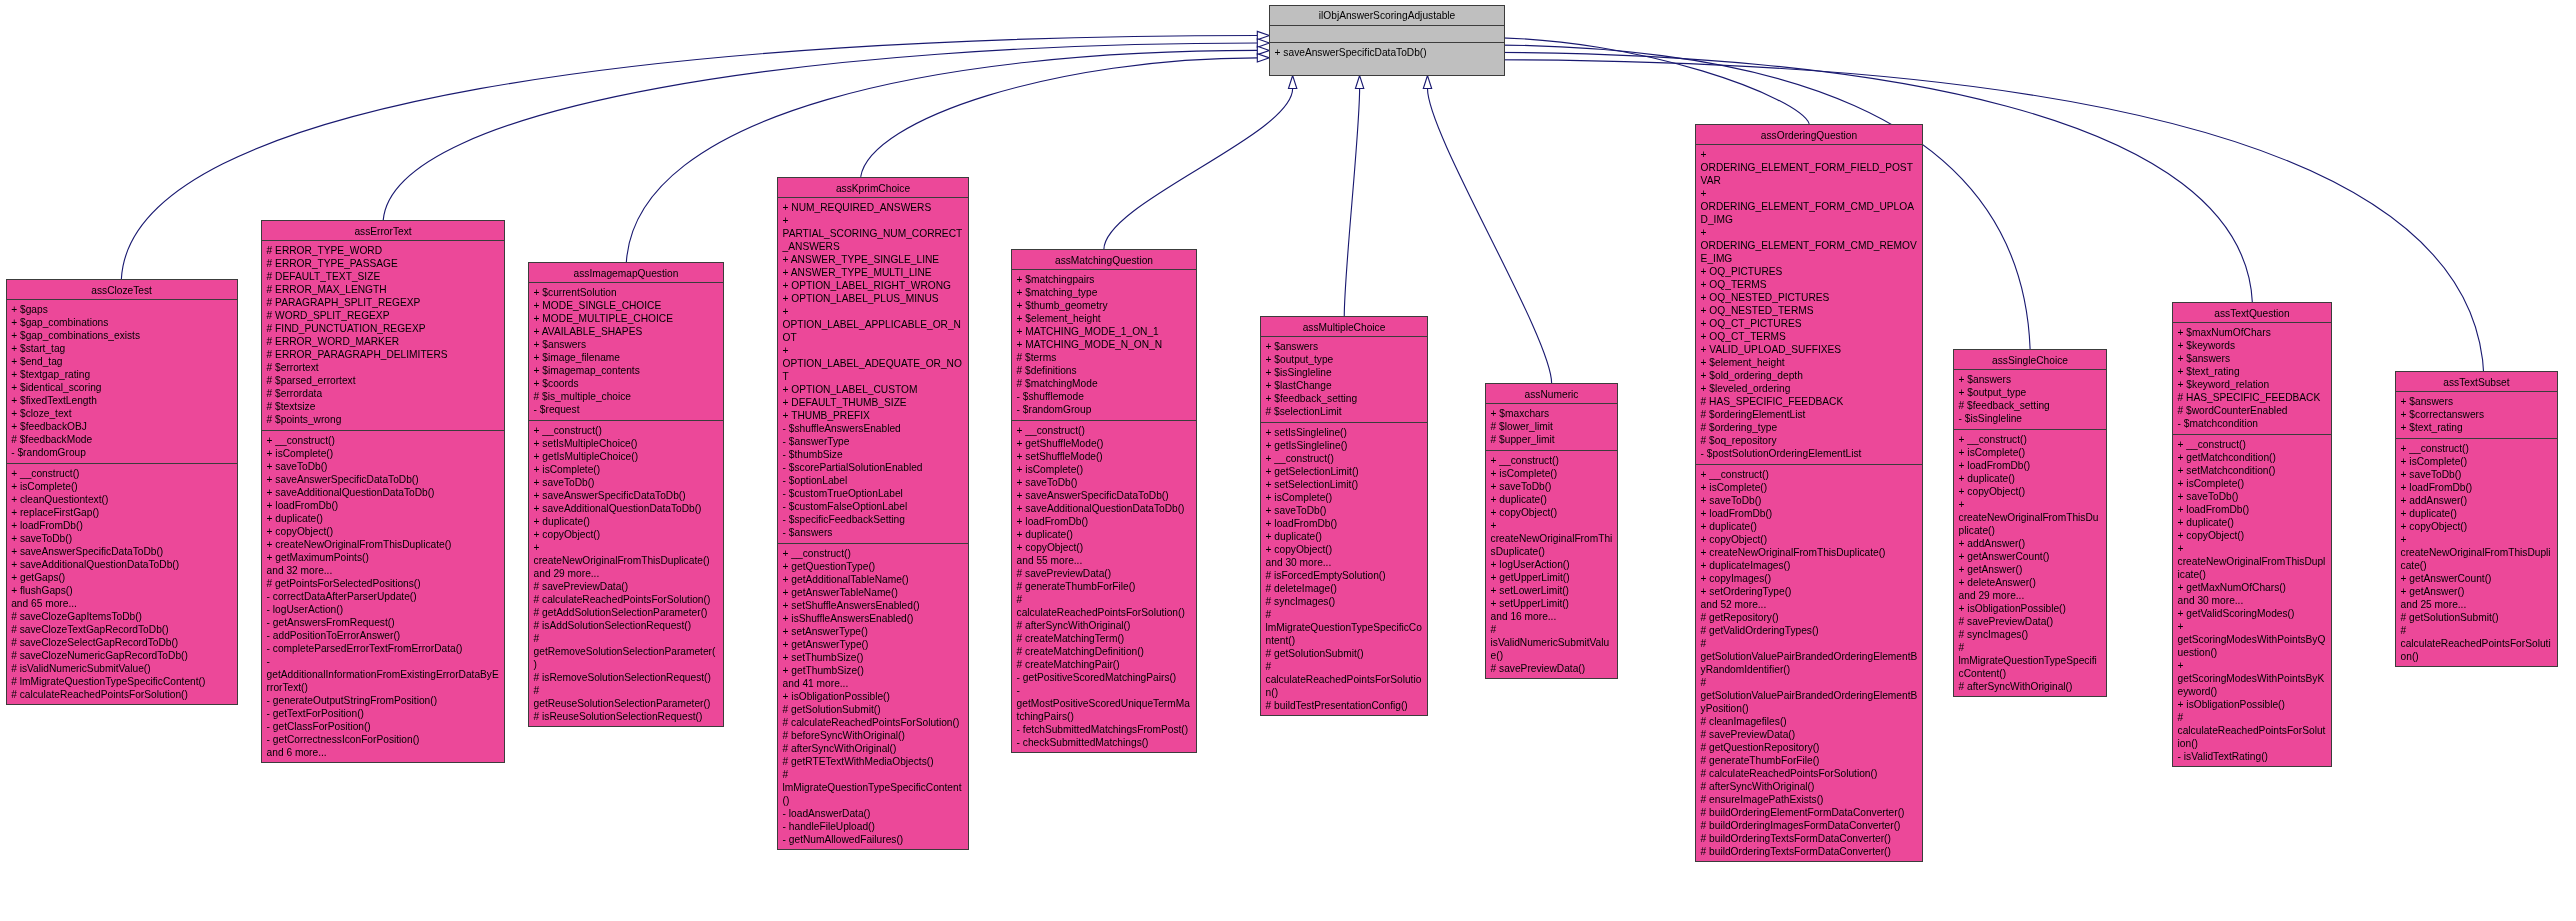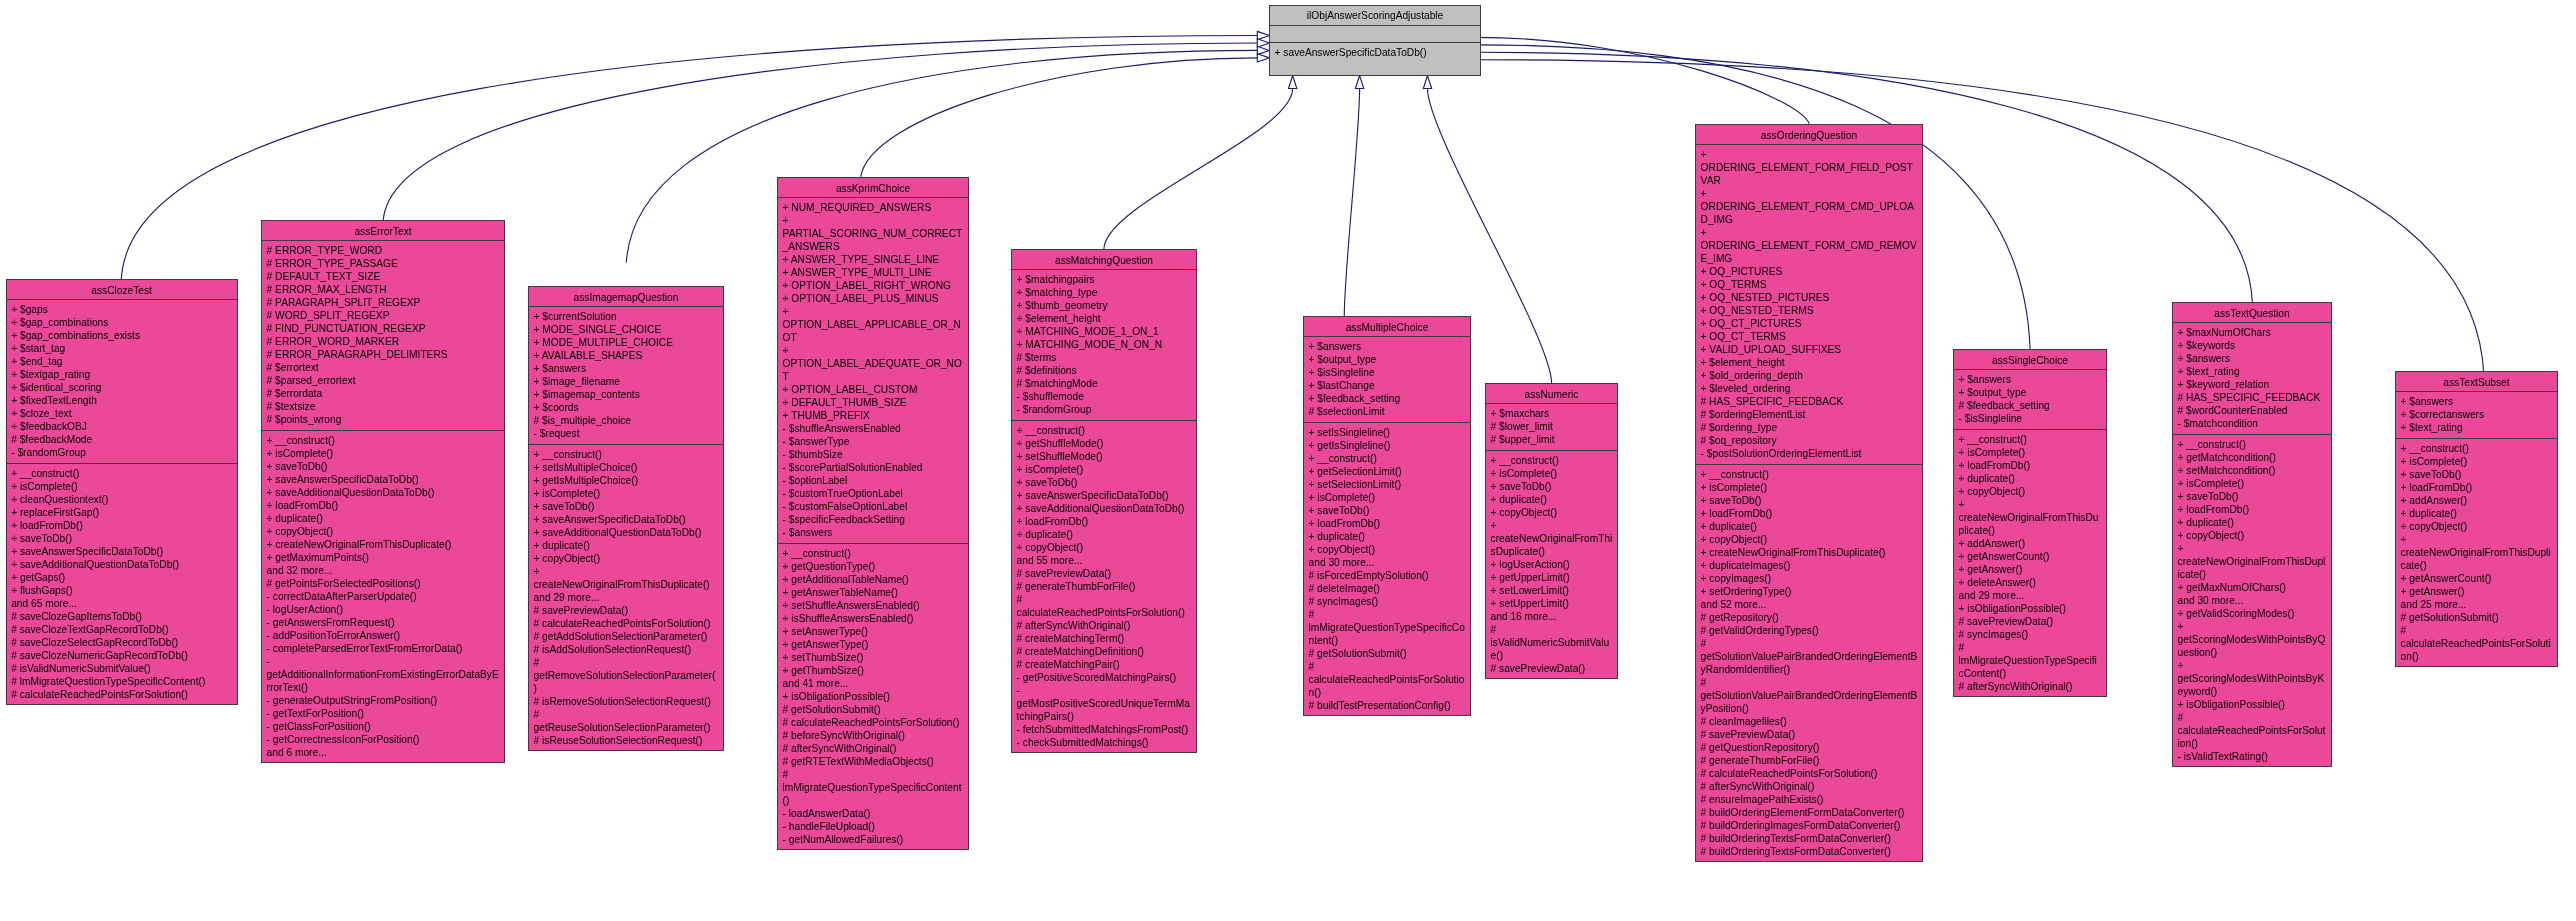--- a/index.html
+++ b/index.html
@@ -68,21 +68,21 @@
       <polygon points="1535,81 1530.5,95 1539.5,95" fill="#ffffff" stroke="#191970" stroke-width="1.2"></polygon>
       <path d="M 1945.5 133 C 1935.5 105, 1767.25 40, 1589 40" fill="none" stroke="#191970" stroke-width="1.2"></path>
       <polygon points="1576,40 1589,35.5 1589,44.5" fill="#ffffff" stroke="#191970" stroke-width="1.2"></polygon>
       <path d="M 2183 375 C 2173 113, 1886 48, 1589 48" fill="none" stroke="#191970" stroke-width="1.2"></path>
       <polygon points="1576,48 1589,43.5 1589,52.5" fill="#ffffff" stroke="#191970" stroke-width="1.2"></polygon>
       <path d="M 2422 325 C 2412 121, 2005.5 56, 1589 56" fill="none" stroke="#191970" stroke-width="1.2"></path>
       <polygon points="1576,56 1589,51.5 1589,60.5" fill="#ffffff" stroke="#191970" stroke-width="1.2"></polygon>
       <path d="M 2671 405 C 2661 129, 2130 64, 1589 64" fill="none" stroke="#191970" stroke-width="1.2"></path>
       <polygon points="1576,64 1589,59.5 1589,68.5" fill="#ffffff" stroke="#191970" stroke-width="1.2"></polygon>
     </svg>
-<div class="class-box base" style="left: 1269px; top: 4.6px; width: 212px; min-height: 71px;">
+<div class="class-box base" style="left: 1269px; top: 4.6px; width: 236px; min-height: 71px;">
     <div class="class-title">ilObjAnswerScoringAdjustable</div>
     <div class="class-attrs"></div>
     <div class="class-methods">
         <div class="member-row">+ saveAnswerSpecificDataToDb()</div>
       </div>
   </div>
     <div class="class-box" style="left: 5.6px; top: 279px; width: 232px;">
     <div class="class-title">assClozeTest</div>
     <div class="class-attrs">
         <div class="member-row">+ $gaps</div>
@@ -156,21 +156,21 @@
         <div class="member-row">- addPositionToErrorAnswer()</div>
         <div class="member-row">- completeParsedErrorTextFromErrorData()</div>
         <div class="member-row">- getAdditionalInformationFromExistingErrorDataByErrorText()</div>
         <div class="member-row">- generateOutputStringFromPosition()</div>
         <div class="member-row">- getTextForPosition()</div>
         <div class="member-row">- getClassForPosition()</div>
         <div class="member-row">- getCorrectnessIconForPosition()</div>
         <div class="member-row">and 6 more...</div>
       </div>
   </div>
-    <div class="class-box" style="left: 528px; top: 262px; width: 196px; margin-top: 24px;">
+    <div class="class-box" style="left: 528px; top: 262px; width: 196px;">
     <div class="class-title">assImagemapQuestion</div>
     <div class="class-attrs">
         <div class="member-row">+ $currentSolution</div>
         <div class="member-row">+ MODE_SINGLE_CHOICE</div>
         <div class="member-row">+ MODE_MULTIPLE_CHOICE</div>
         <div class="member-row">+ AVAILABLE_SHAPES</div>
         <div class="member-row">+ $answers</div>
         <div class="member-row">+ $image_filename</div>
         <div class="member-row">+ $imagemap_contents</div>
         <div class="member-row">+ $coords</div>
@@ -280,21 +280,21 @@
         <div class="member-row"># afterSyncWithOriginal()</div>
         <div class="member-row"># createMatchingTerm()</div>
         <div class="member-row"># createMatchingDefinition()</div>
         <div class="member-row"># createMatchingPair()</div>
         <div class="member-row">- getPositiveScoredMatchingPairs()</div>
         <div class="member-row">- getMostPositiveScoredUniqueTermMatchingPairs()</div>
         <div class="member-row">- fetchSubmittedMatchingsFromPost()</div>
         <div class="member-row">- checkSubmittedMatchings()</div>
       </div>
   </div>
-    <div class="class-box" style="left: 1260px; top: 316px; width: 168px; margin-left: 43px;">
+    <div class="class-box" style="left: 1260px; top: 316px; width: 168px;">
     <div class="class-title">assMultipleChoice</div>
     <div class="class-attrs">
         <div class="member-row">+ $answers</div>
         <div class="member-row">+ $output_type</div>
         <div class="member-row">+ $isSingleline</div>
         <div class="member-row">+ $lastChange</div>
         <div class="member-row">+ $feedback_setting</div>
         <div class="member-row"># $selectionLimit</div>
       </div>
     <div class="class-methods">

